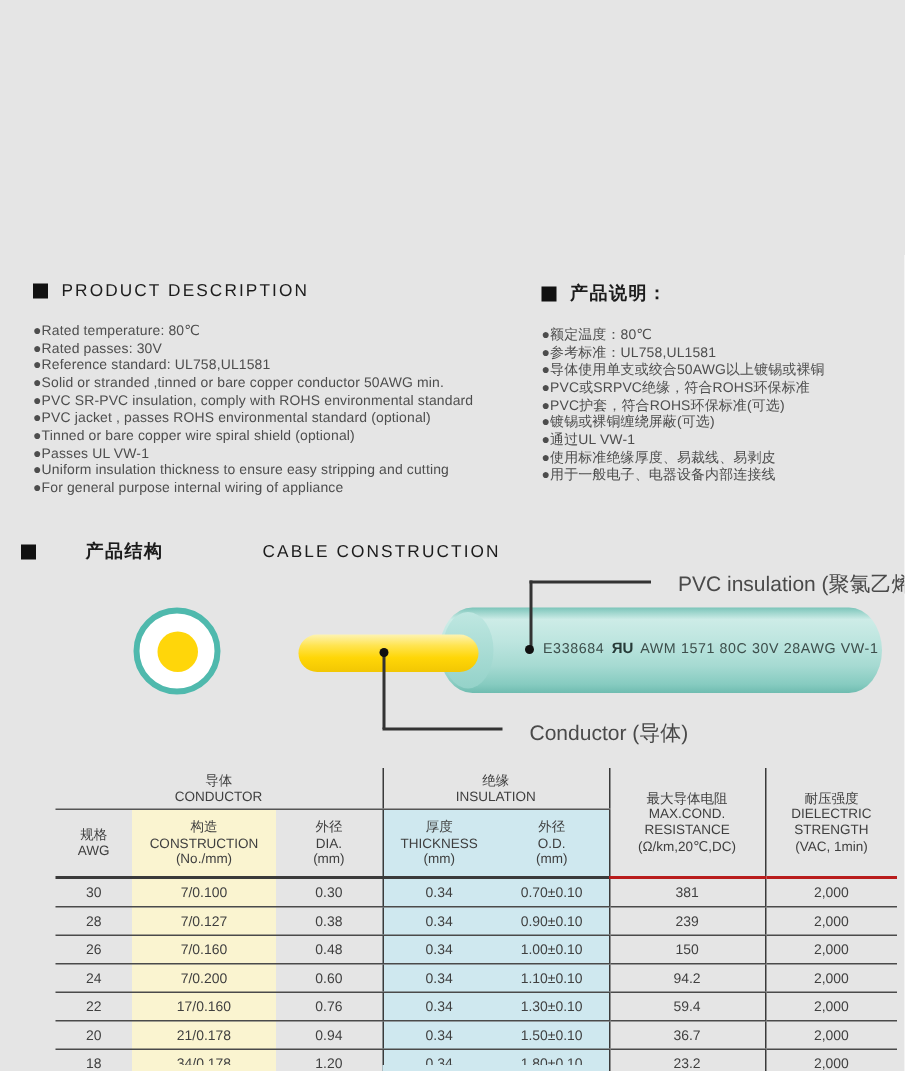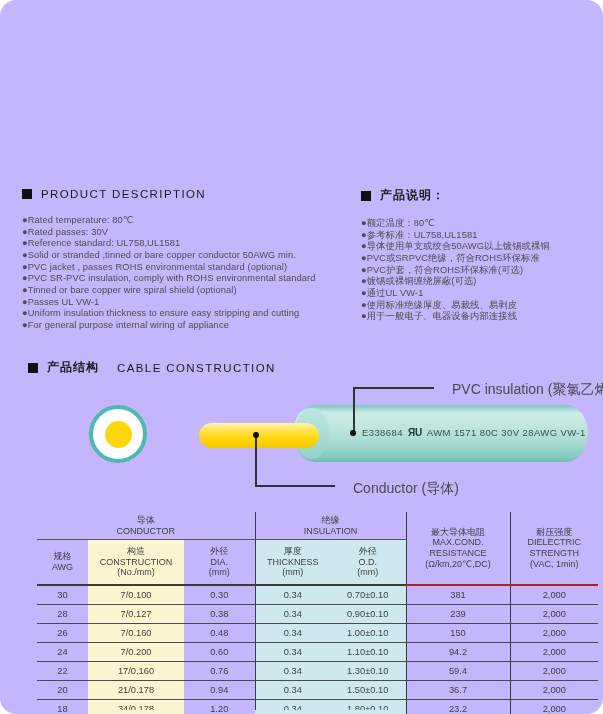--- a/index.html
+++ b/index.html
@@ -1,20 +1,19 @@
 <!DOCTYPE html>
 <html><head>
 <meta charset="utf-8">
 <style>
   html,body{margin:0;padding:0;background:#fff;}
   .page{
-    position:relative;width:603px;height:714px;background:#c4b5fd;
+    position:relative;width:603px;height:714px;background:#e5e5e5;
     font-family:"Liberation Sans","DejaVu Sans",sans-serif;color:#4a4a4a;
     overflow:hidden;
-    border-radius:16px;
   }
   .abs{position:absolute;}
   
   .sec-heading{display:flex;align-items:center;white-space:nowrap;color:#1c1c1c;}
   .sq{width:10px;height:10px;background:#111;margin-right:9px;flex:0 0 auto;}
   .h-en{font-size:11.5px;letter-spacing:1.4px;}
   .h-cn{font-size:12px;font-weight:bold;letter-spacing:1px;}
   .h-gap{width:18px;}
   
   .blist{list-style:none;margin:0;padding:0;font-size:9.3px;line-height:11.65px;
@@ -56,22 +55,22 @@
 
   <div class="abs sec-heading" style="left:22px;top:188px;">
     <span class="sq"></span>
     <span class="h-en">PRODUCT DESCRIPTION</span>
   </div>
   <ul class="abs blist" style="left:22px;top:215px;width:340px;">
     <li>●Rated temperature: 80℃</li>
     <li>●Rated passes: 30V</li>
     <li>●Reference standard: UL758,UL1581</li>
     <li>●Solid or stranded ,tinned or bare copper conductor 50AWG min.</li>
+    <li>●PVC SR-PVC insulation, comply with ROHS environmental standard</li>
     <li>●PVC jacket , passes ROHS environmental standard (optional)</li>
-    <li>●PVC SR-PVC insulation, comply with ROHS environmental standard</li>
     <li>●Tinned or bare copper wire spiral shield (optional)</li>
     <li>●Passes UL VW-1</li>
     <li>●Uniform insulation thickness to ensure easy stripping and cutting</li>
     <li>●For general purpose internal wiring of appliance</li>
   </ul>
 
   <div class="abs sec-heading" style="left:361px;top:187px;align-items:center;">
     <span class="sq"></span>
     <span class="h-cn">产品说明：</span>
   </div>
@@ -80,21 +79,21 @@
     <li>●参考标准：UL758,UL1581</li>
     <li>●导体使用单支或绞合50AWG以上镀锡或裸铜</li>
     <li>●PVC或SRPVC绝缘，符合ROHS环保标准</li>
     <li>●PVC护套，符合ROHS环保标准(可选)</li>
     <li>●镀锡或裸铜缠绕屏蔽(可选)</li>
     <li>●通过UL VW-1</li>
     <li>●使用标准绝缘厚度、易裁线、易剥皮</li>
     <li>●用于一般电子、电器设备内部连接线</li>
   </ul>
 
-  <div class="abs sec-heading" style="left:28px;top:359px;">
+  <div class="abs sec-heading" style="left:14px;top:359px;gap:24px;">
     <span class="sq"></span>
     <span class="h-cn">产品结构</span>
     <span class="h-gap"></span>
     <span class="h-en">CABLE CONSTRUCTION</span>
   </div>
 
   <div class="abs xsec-ring"></div>
   <div class="abs xsec-core"></div>
   <div class="abs cable-body"></div>
   <div class="abs cable-face"></div>

